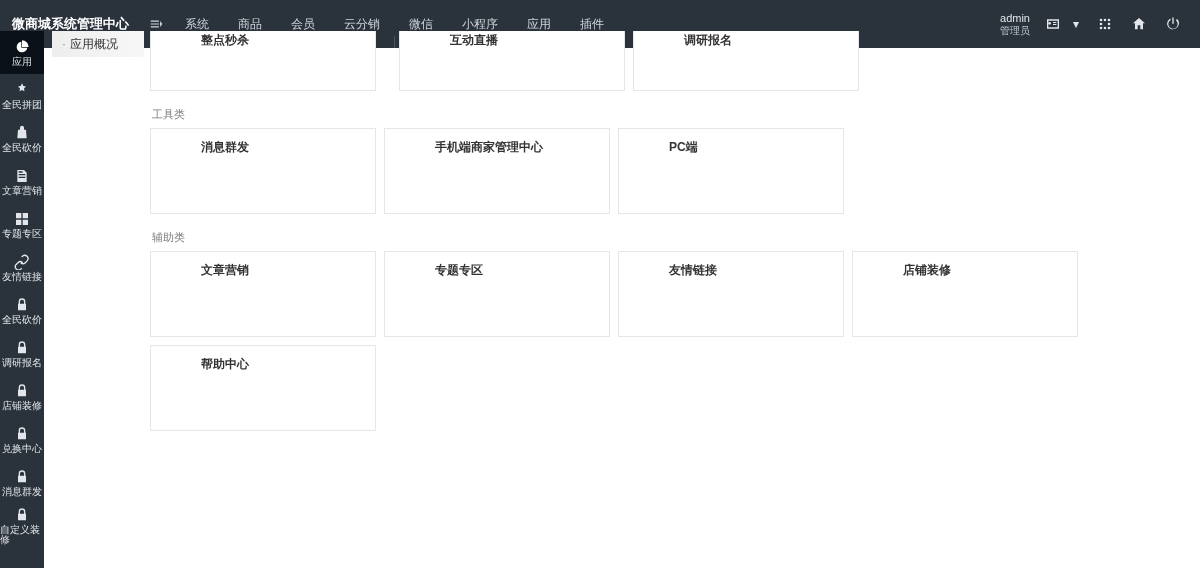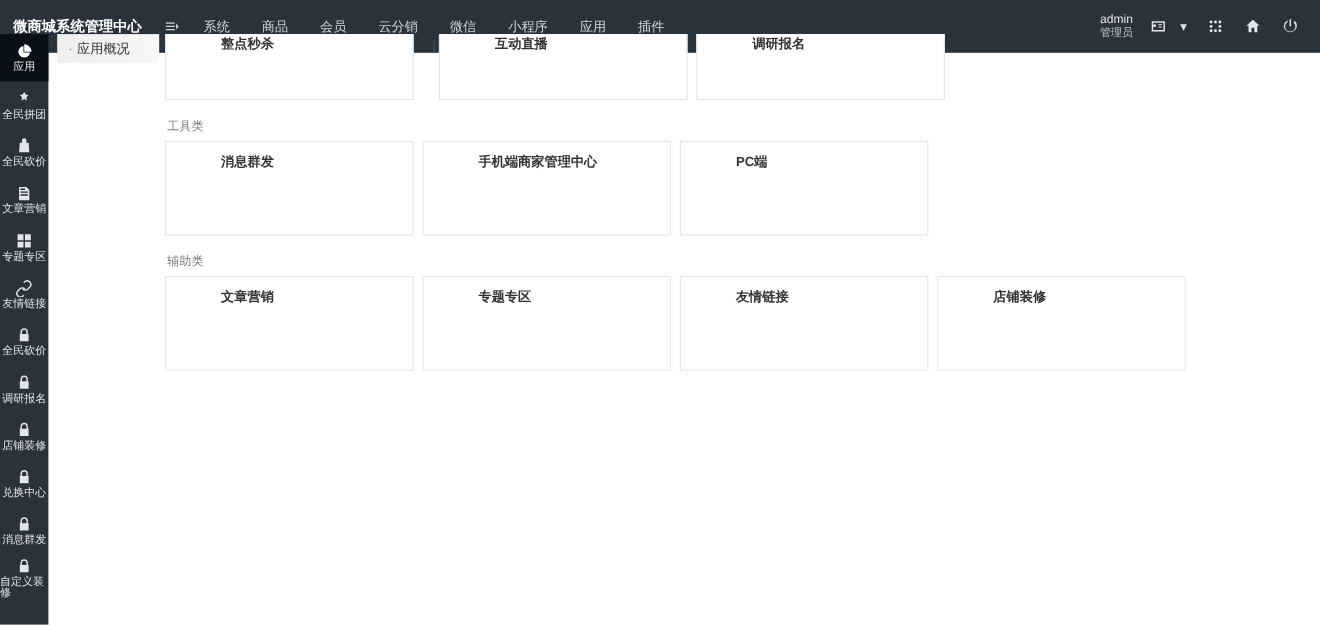--- a/index.html
+++ b/index.html
@@ -381,16 +381,19 @@
         </div>
       <div class="card">
           <span class="card-title">专题专区</span>
         </div>
       <div class="card">
           <span class="card-title">友情链接</span>
         </div>
       <div class="card">
           <span class="card-title">店铺装修</span>
         </div>
+      <div class="card">
+          <span class="card-title">帮助中心</span>
+        </div>
     </div>
 
   </div>
 </div>
 
 </body></html>

